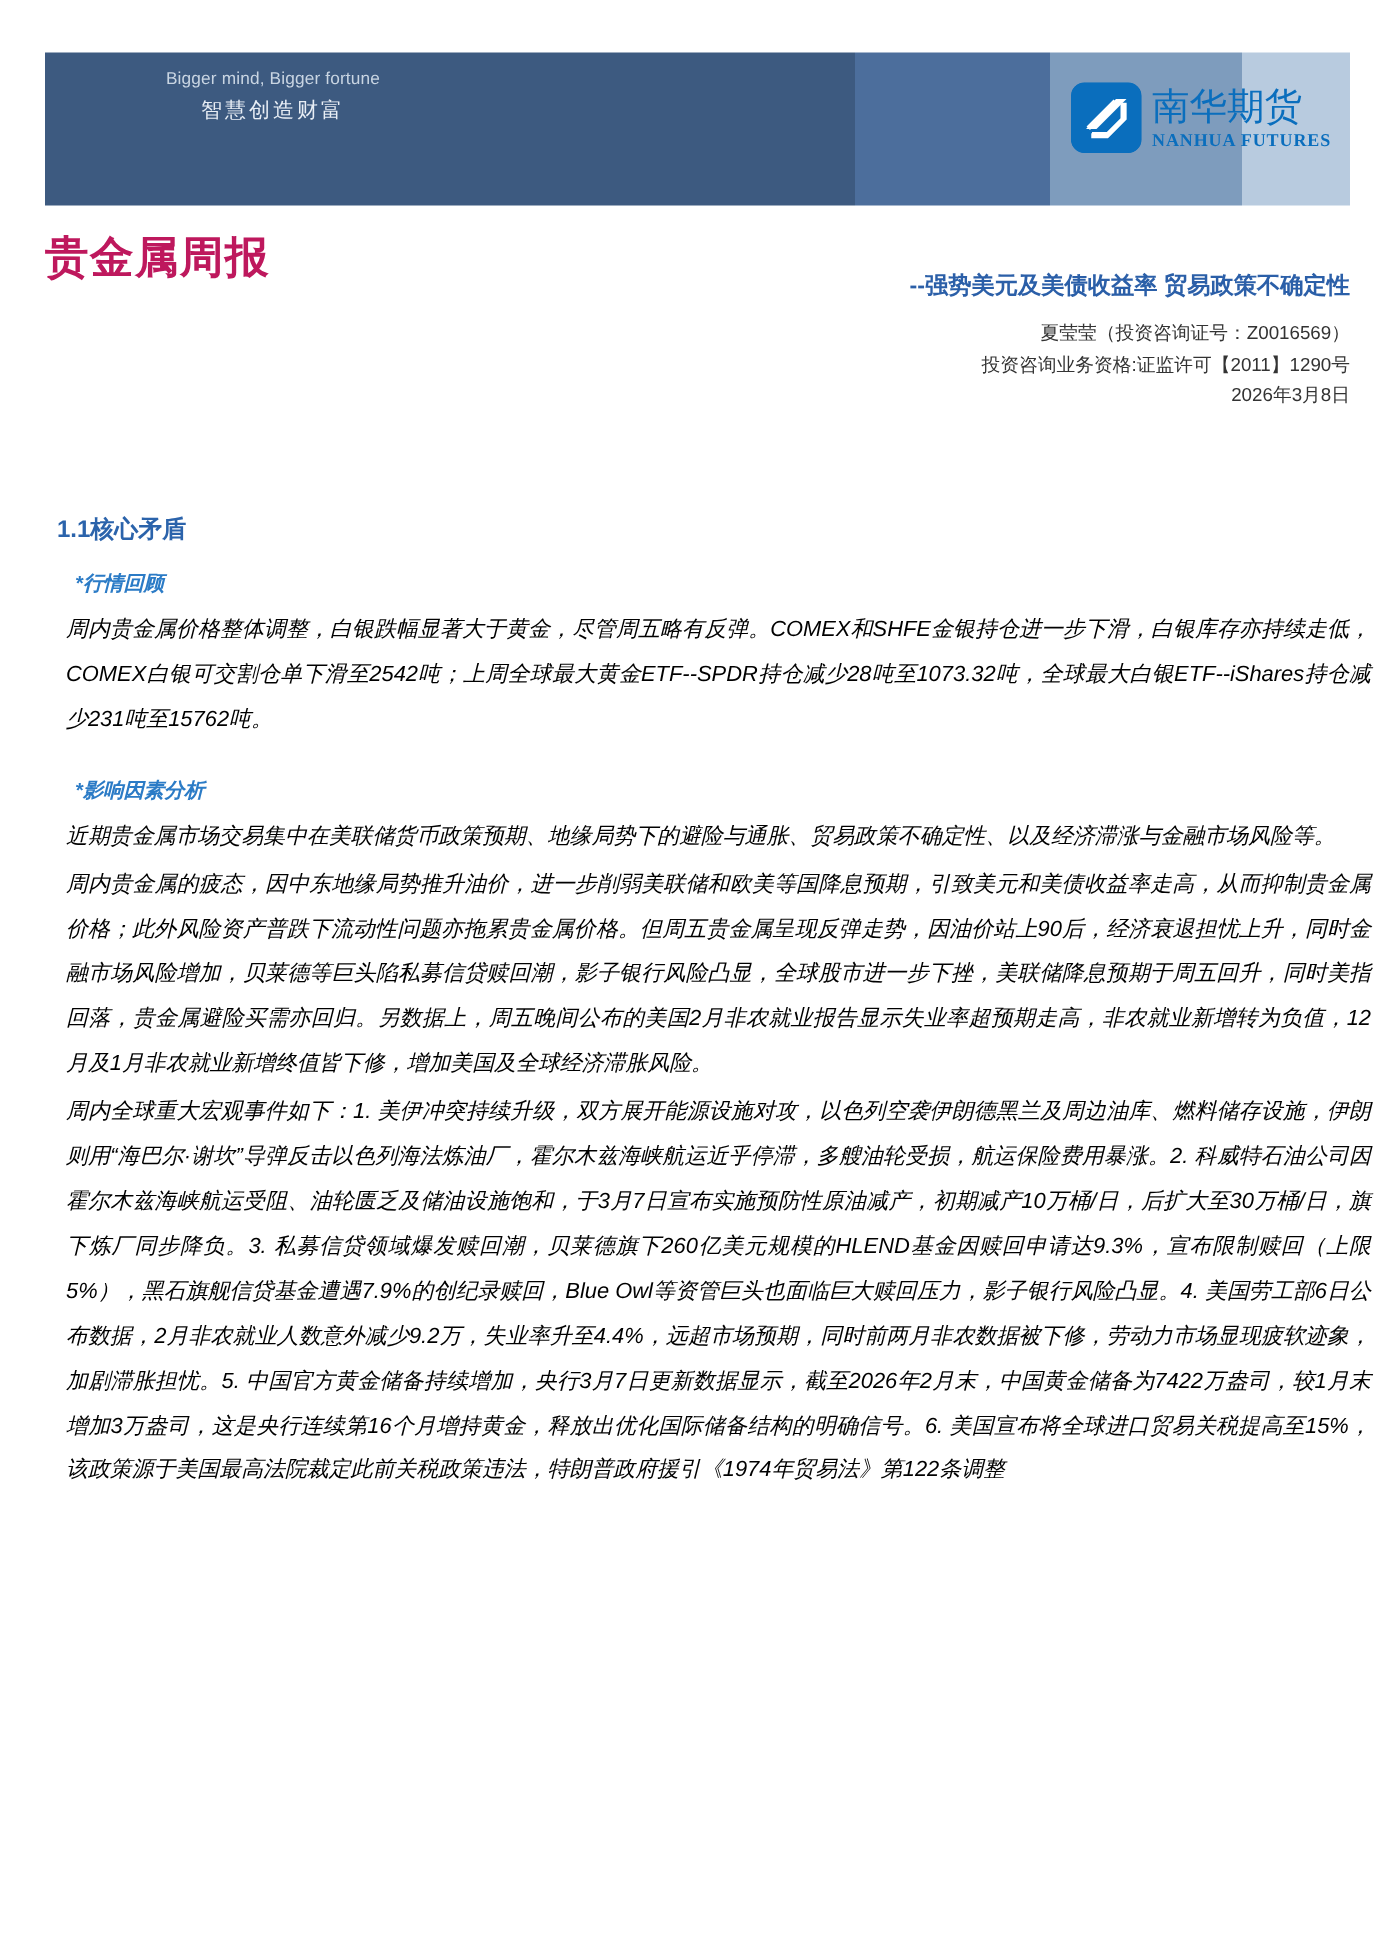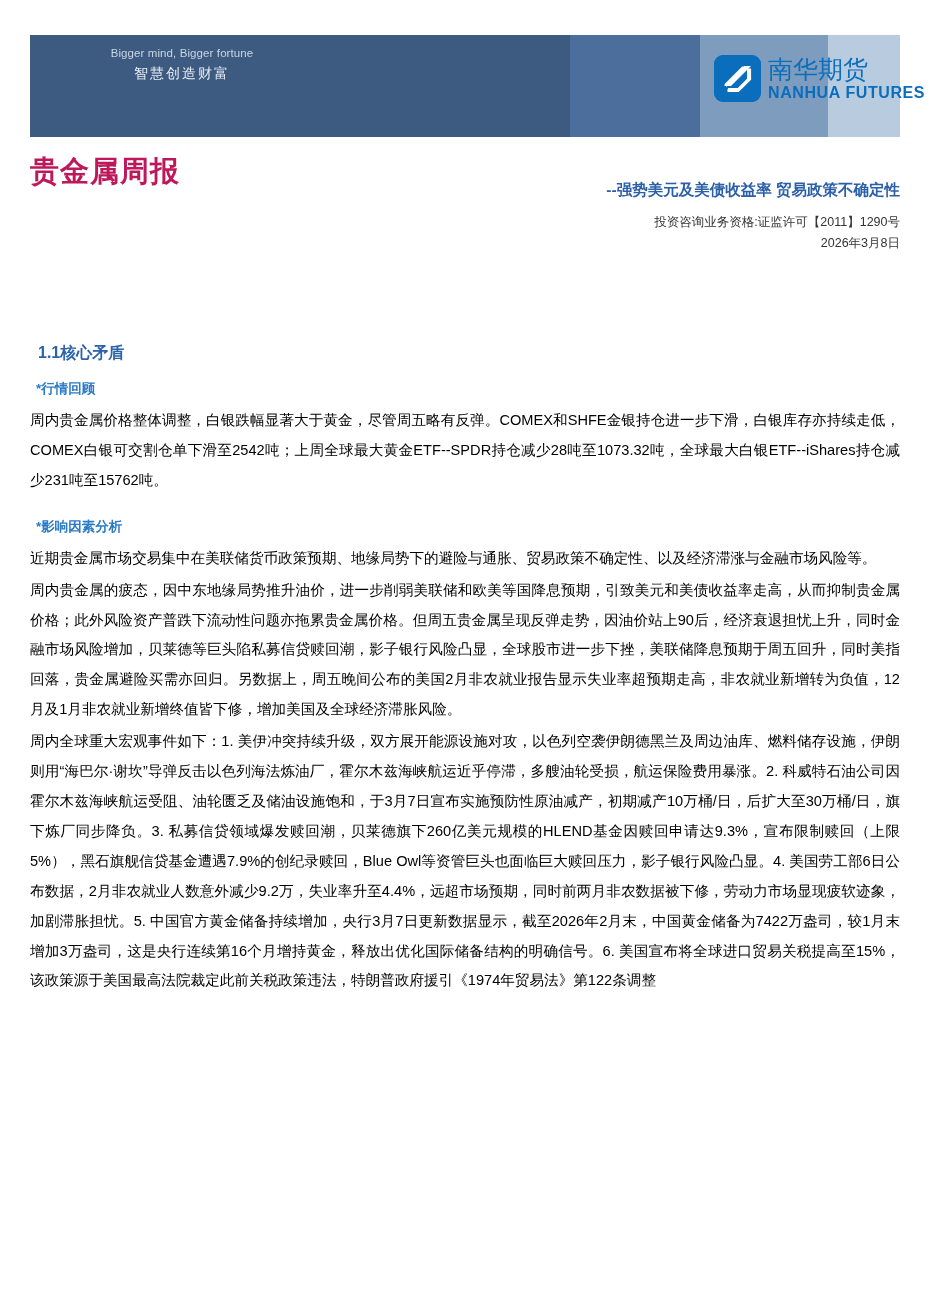--- a/index.html
+++ b/index.html
@@ -98,26 +98,27 @@
   .logo-cn {
     display: block;
     font-size: 25px;
     font-weight: normal;
     color: #0a6ebd;
     letter-spacing: 0px;
     white-space: nowrap;
   }
   .logo-en {
     display: block;
-    font-size: 16px;
+    font-size: 12px;
     font-weight: bold;
     color: #0a6ebd;
     letter-spacing: 0.6px;
     margin-top: 3px;
     white-space: nowrap;
+    font-family: Liberation Serif, serif;
   }
 
   
   .doc-title {
     position: absolute;
     left: 30px;
     top: 152px;
     font-size: 29px;
     font-weight: bold;
     color: #be185d;
@@ -158,23 +159,24 @@
     left: 38px;
     top: 343px;
     font-size: 16px;
     font-weight: bold;
     color: #2b63ab;
   }
 
   
   .content {
     position: absolute;
-    left: 30px;
+    left: 44px;
     top: 380px;
     width: 870px;
+    font-style: italic;
   }
   .h-star {
     font-size: 13.5px;
     font-weight: bold;
     color: #2b7bc6;
     margin: 0 0 8px 6px;
   }
   .h-star.second { margin-top: 22px; }
   p.body {
     margin: 0 0 2px 0;
@@ -219,20 +221,21 @@
     <div class="logo-text">
       <span class="logo-cn">南华期货</span>
       <span class="logo-en">NANHUA FUTURES</span>
     </div>
   </div>
 
   <div class="doc-title">贵金属周报</div>
   <div class="subtitle">--强势美元及美债收益率 贸易政策不确定性</div>
 
   <div class="meta">
+    <div>夏莹莹（投资咨询证号：Z0016569）</div>
     <div>投资咨询业务资格:证监许可【2011】1290号</div>
     <div>2026年3月8日</div>
   </div>
 
   <div class="h-sub">1.1核心矛盾</div>
 
   <div class="content">
 
     <div class="h-star">*行情回顾</div>
     <p class="body">周内贵金属价格整体调整，白银跌幅显著大于黄金，尽管周五略有反弹。COMEX和SHFE金银持仓进一步下滑，白银库存亦持续走低，COMEX白银可交割仓单下滑至2542吨；上周全球最大黄金ETF--SPDR持仓减少28吨至1073.32吨，全球最大白银ETF--iShares持仓减少231吨至15762吨。</p>

